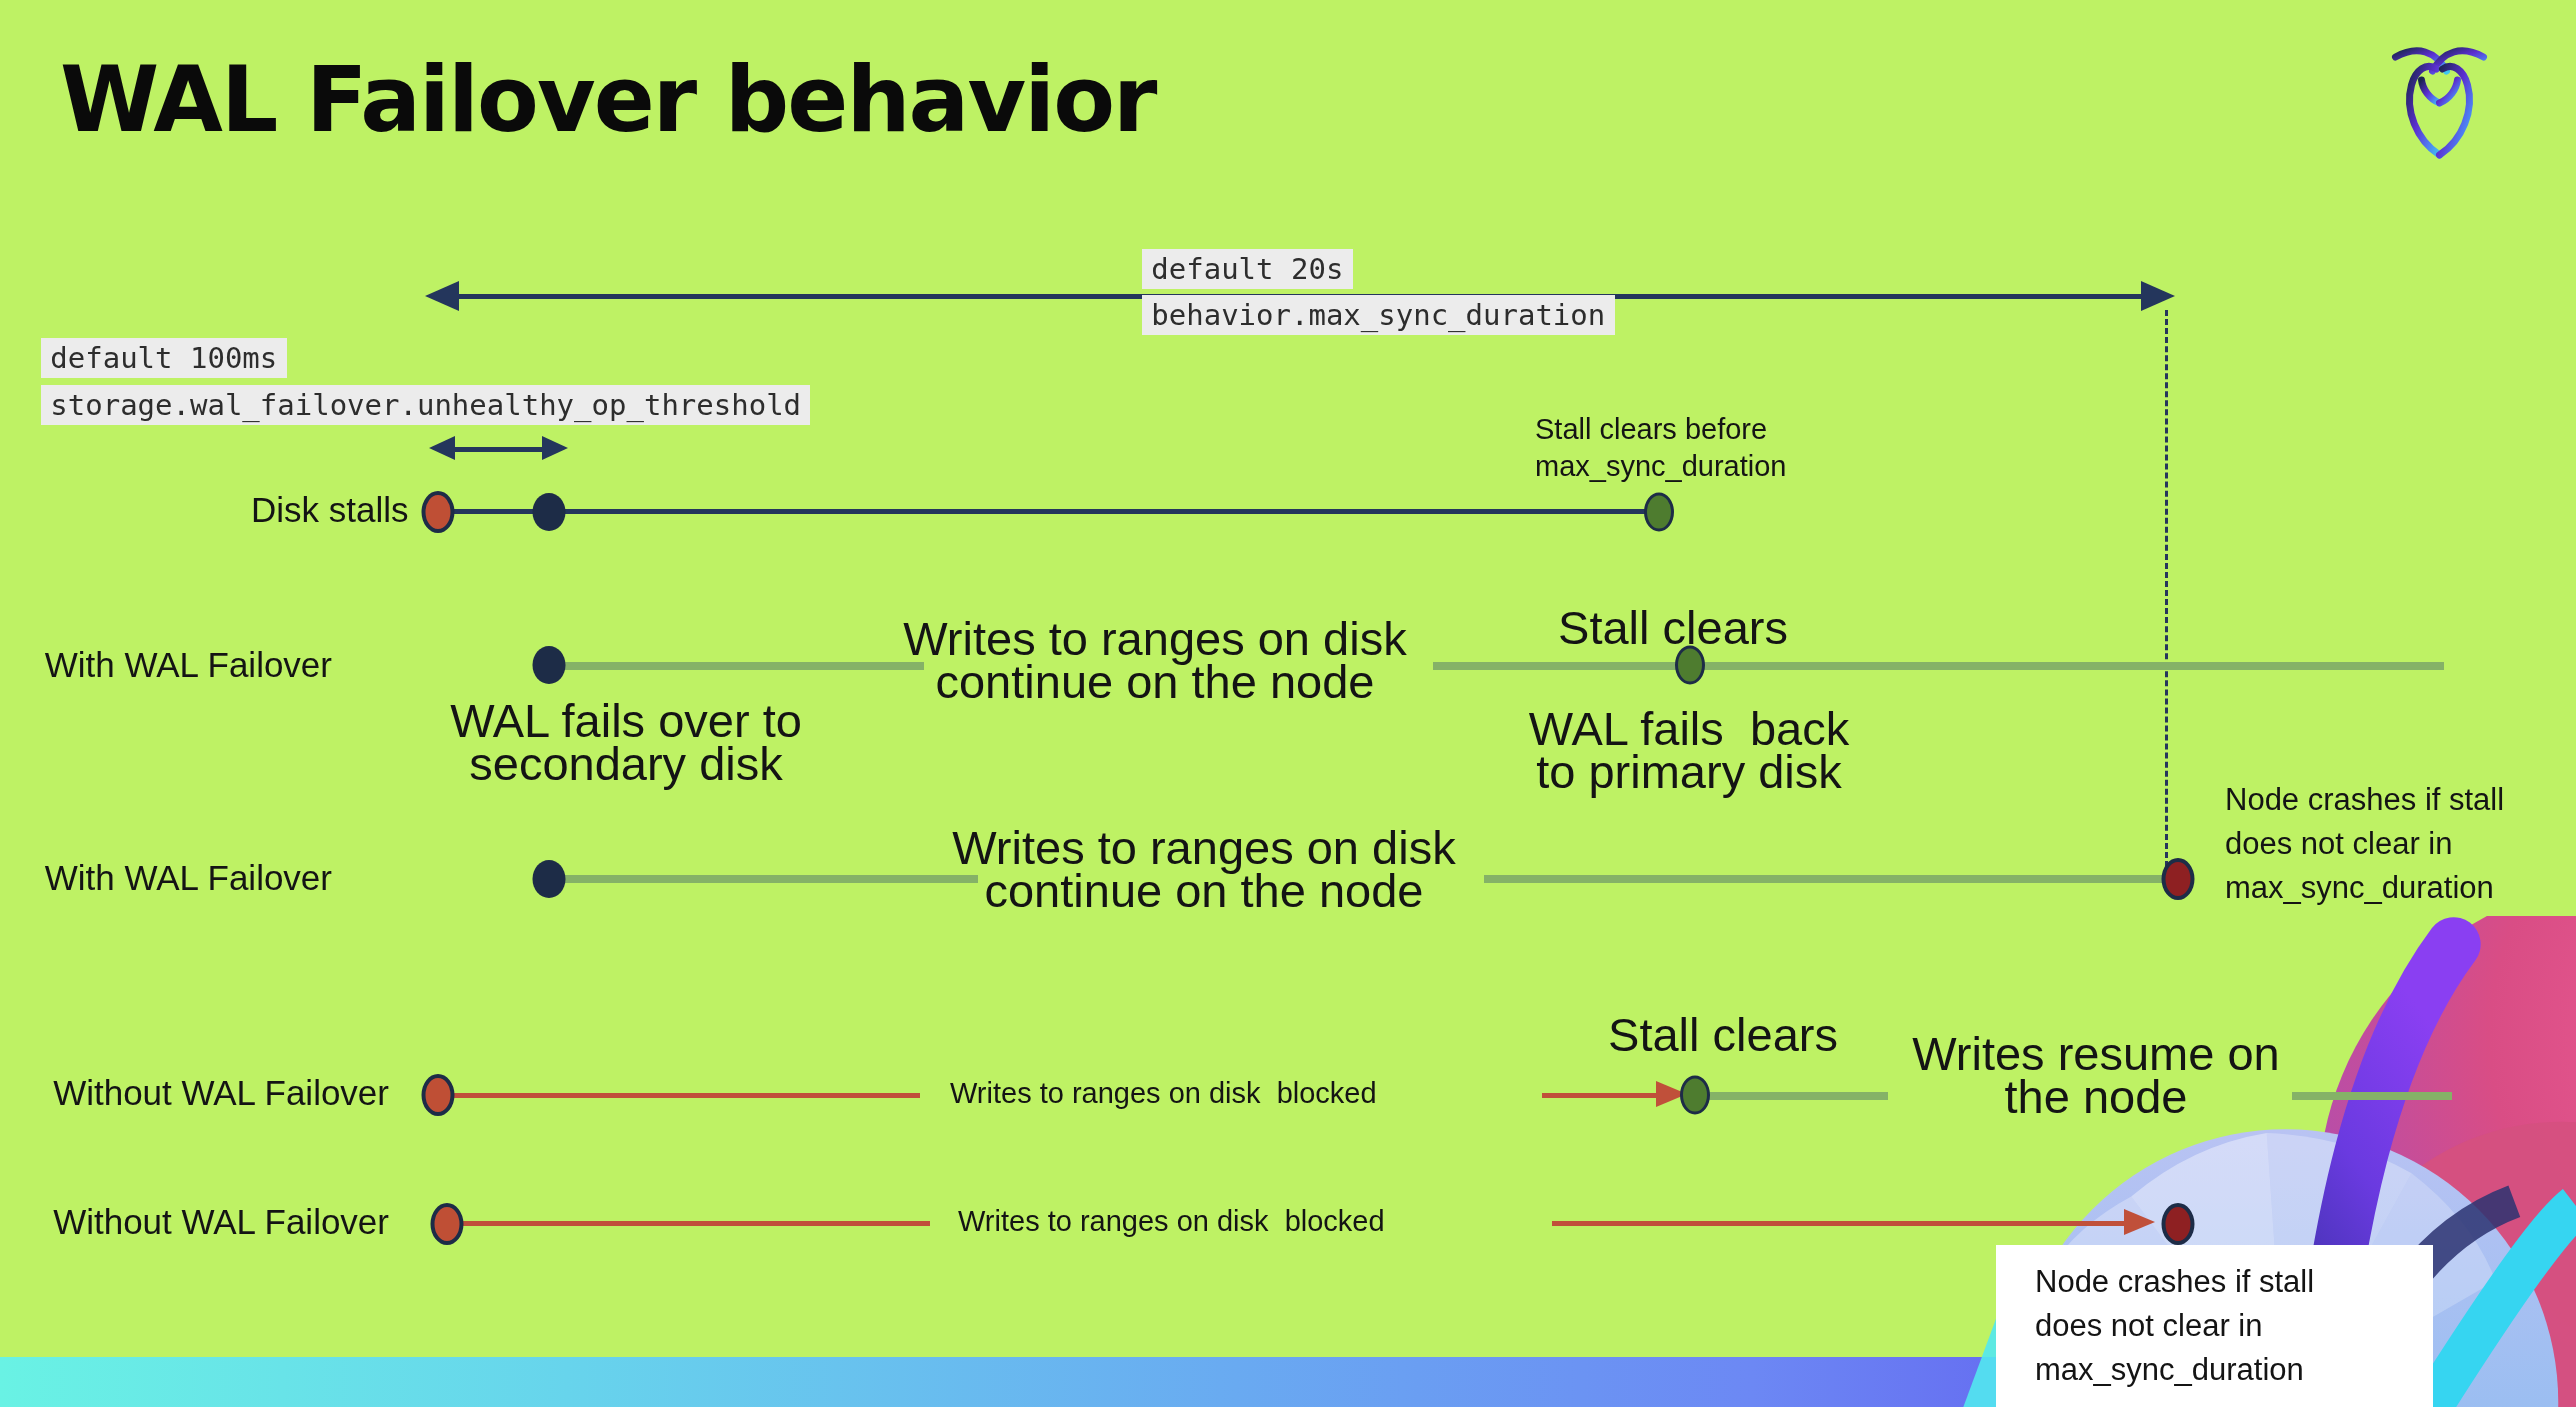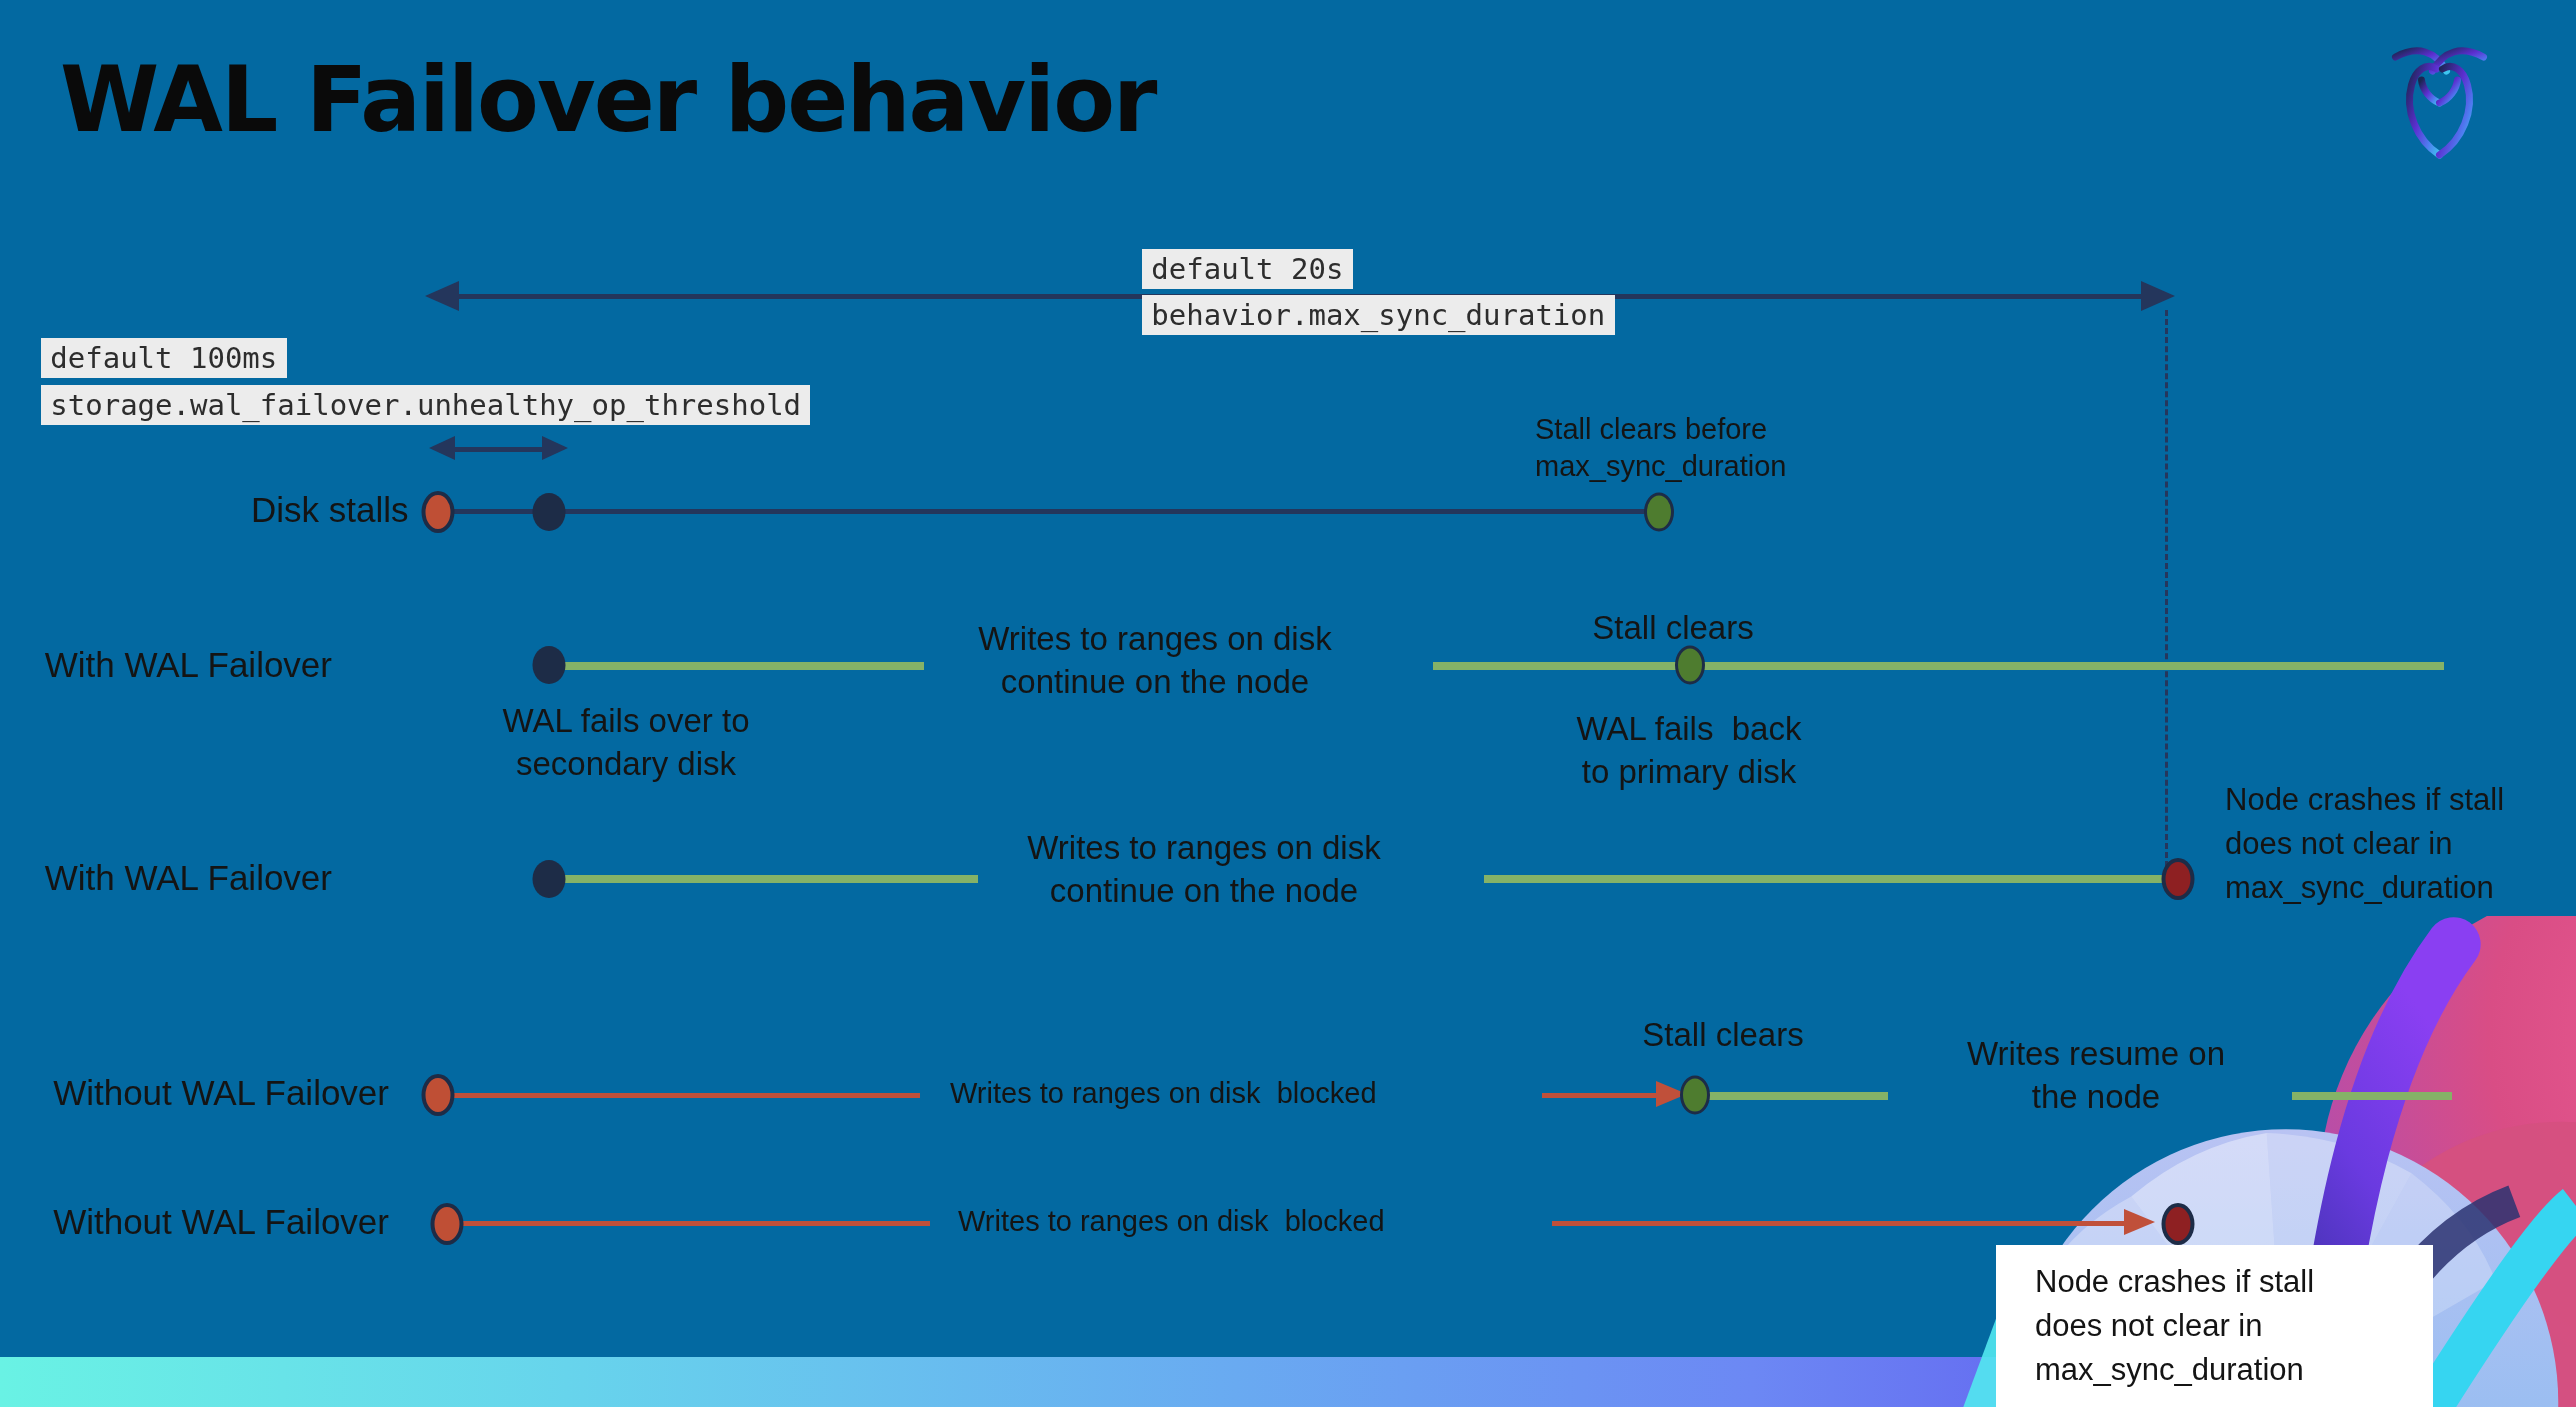--- a/index.html
+++ b/index.html
@@ -1,33 +1,33 @@
 <!DOCTYPE html>
 <html style="font-size:15px"><head>
 <meta charset="utf-8">
 <style>
   html,body{margin:0;padding:0;background:#ffffff;}
   #canvas{
-    position:relative;width:2576px;height:1408px;background:#0369a1;
+    position:relative;width:2576px;height:1408px;background:#bef264;
     overflow:hidden;font-family:"Liberation Sans",sans-serif;color:#141414;
   }
   .abs{position:absolute;}
   .title{
     font-family:"DejaVu Sans",sans-serif;font-weight:700;font-size:90px;
     letter-spacing:-1.9px;color:#0a0a0a;white-space:pre;
   }
   .code{
     font-family:"DejaVu Sans Mono",monospace;font-size:29px;color:#2d2d2d;
     background:#ececec;padding:2.8px 9.3px;white-space:pre;z-index:2;
   }
   .rowlabel{
     font-size:35px;color:#141414;text-align:right;width:430px;white-space:pre;z-index:2;
   }
   .tblock{
-    font-size:33px;line-height:43px;color:#141414;text-align:center;
+    font-size:47px;line-height:43px;color:#141414;text-align:center;
     white-space:pre;transform:translateX(-50%);z-index:3;
   }
   .tleft{
     font-size:29px;line-height:37px;color:#141414;text-align:left;white-space:pre;z-index:3;
   }
   .small{font-size:31px;line-height:44px;}
   .hline{height:4.7px;background:#24365c;z-index:2;}
   .gline{height:7.5px;background:#85b267;z-index:2;}
   .rline{height:4.7px;background:#c0503a;z-index:2;}
   .tri{width:0;height:0;z-index:2;}

